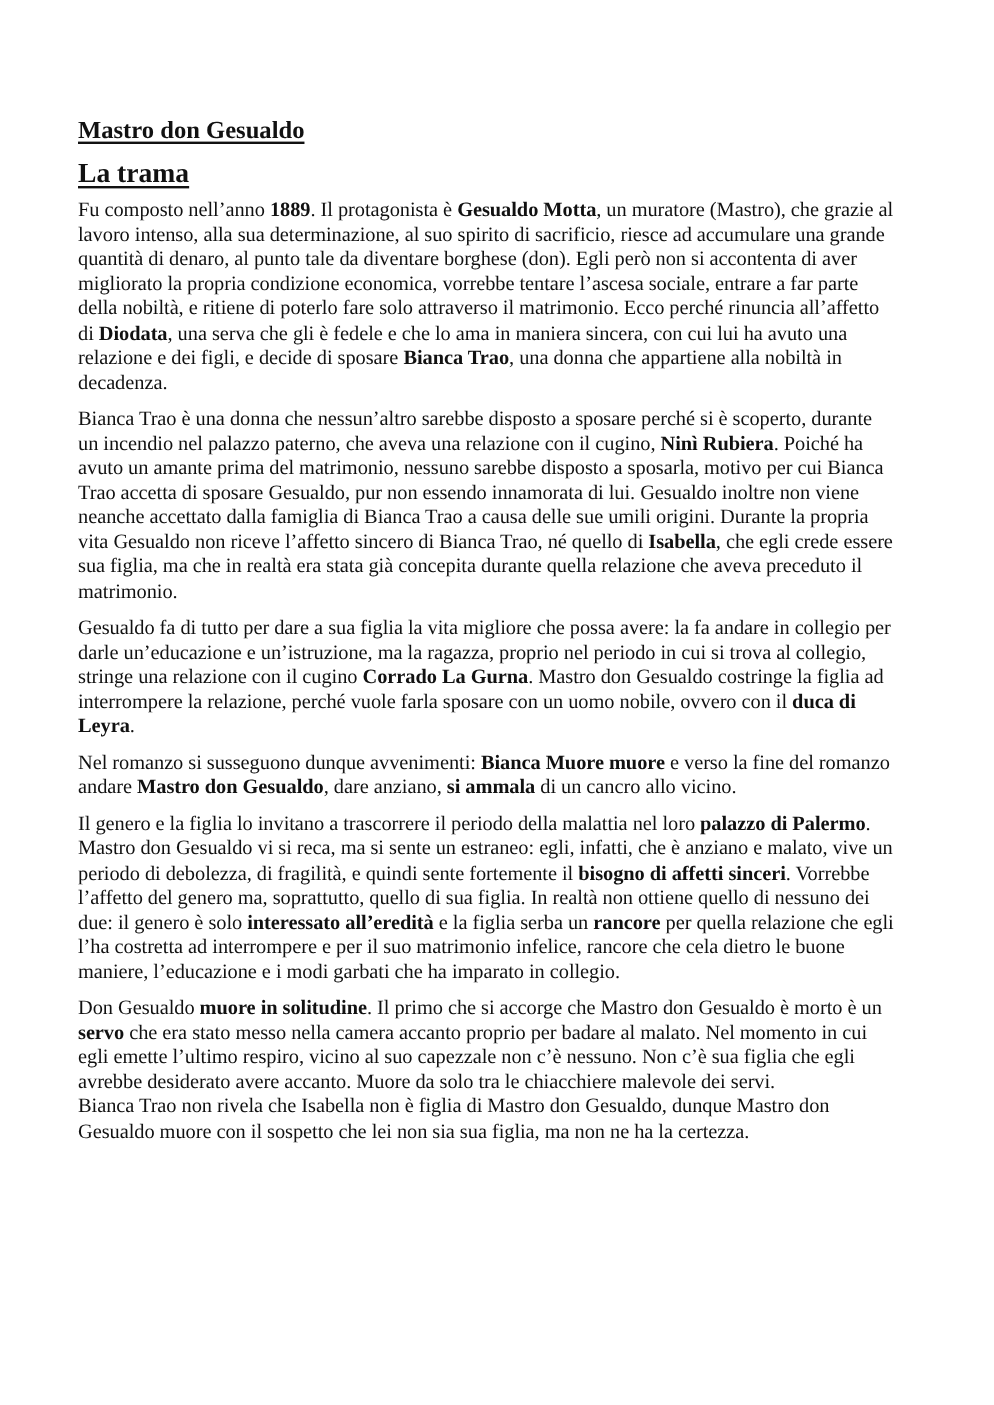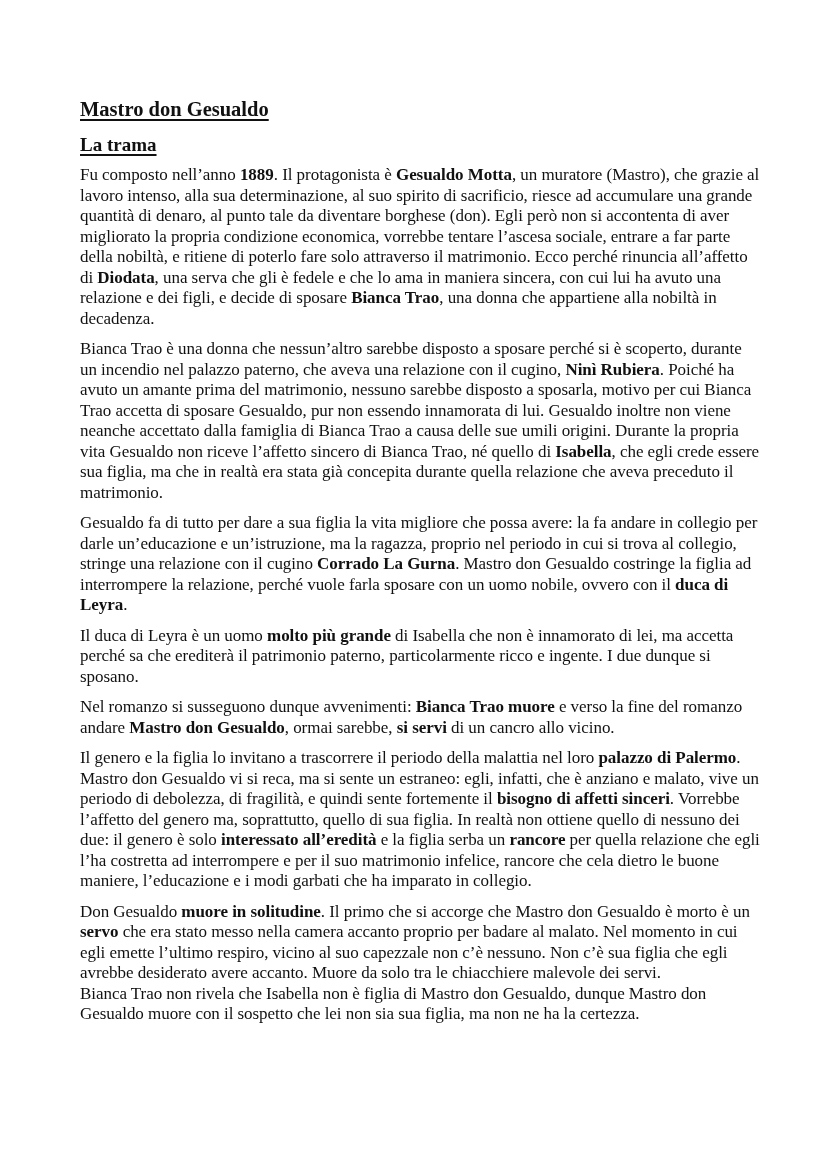--- a/index.html
+++ b/index.html
@@ -10,35 +10,35 @@
     body {
       width: 828px;
       height: 1171px;
       position: relative;
       overflow: hidden;
       font-family: "Liberation Serif", serif;
       color: #111111;
     }
     .page {
       position: absolute;
-      left: 80px;
+      left: 65px;
       top: 96px;
       width: 680px;
     }
     h1 {
       font-size: 20.5px;
       font-weight: bold;
       text-decoration: underline;
       text-decoration-thickness: 2px;
       text-underline-offset: 3px;
       margin: 0 0 12px 0;
       line-height: 26px;
     }
     h2 {
-      font-size: 19px;
+      font-size: 23px;
       font-weight: bold;
       text-decoration: underline;
       text-decoration-thickness: 2px;
       text-underline-offset: 3px;
       margin: 0 0 9px 0;
       line-height: 22px;
     }
     p {
       font-size: 17px;
       line-height: 20.5px;
@@ -50,18 +50,17 @@
 </head>
 <body>
 
 <div class="page">
   <h1>Mastro don Gesualdo</h1>
   <h2>La trama</h2>
   <div id="body-text">
     <p><span>Fu composto nell’anno </span><b>1889</b><span>. Il protagonista è </span><b>Gesualdo Motta</b><span>, un muratore (Mastro), che grazie al lavoro intenso, alla sua determinazione, al suo spirito di sacrificio, riesce ad accumulare una grande quantità di denaro, al punto tale da diventare borghese (don). Egli però non si accontenta di aver migliorato la propria condizione economica, vorrebbe tentare l’ascesa sociale, entrare a far parte della nobiltà, e ritiene di poterlo fare solo attraverso il matrimonio. Ecco perché rinuncia all’affetto di </span><b>Diodata</b><span>, una serva che gli è fedele e che lo ama in maniera sincera, con cui lui ha avuto una relazione e dei figli, e decide di sposare </span><b>Bianca Trao</b><span>, una donna che appartiene alla nobiltà in decadenza.</span></p>
     <p><span>Bianca Trao è una donna che nessun’altro sarebbe disposto a sposare perché si è scoperto, durante un incendio nel palazzo paterno, che aveva una relazione con il cugino, </span><b>Ninì Rubiera</b><span>. Poiché ha avuto un amante prima del matrimonio, nessuno sarebbe disposto a sposarla, motivo per cui Bianca Trao accetta di sposare Gesualdo, pur non essendo innamorata di lui. Gesualdo inoltre non viene neanche accettato dalla famiglia di Bianca Trao a causa delle sue umili origini. Durante la propria vita Gesualdo non riceve l’affetto sincero di Bianca Trao, né quello di </span><b>Isabella</b><span>, che egli crede essere sua figlia, ma che in realtà era stata già concepita durante quella relazione che aveva preceduto il matrimonio.</span></p>
     <p><span>Gesualdo fa di tutto per dare a sua figlia la vita migliore che possa avere: la fa andare in collegio per darle un’educazione e un’istruzione, ma la ragazza, proprio nel periodo in cui si trova al collegio, stringe una relazione con il cugino </span><b>Corrado La Gurna</b><span>. Mastro don Gesualdo costringe la figlia ad interrompere la relazione, perché vuole farla sposare con un uomo nobile, ovvero con il </span><b>duca di Leyra</b><span>.</span></p>
-    <p><span>Il duca di Leyra è un uomo </span><b>molto più grande</b><span> di Isabella che non è innamorato di lei, ma accetta perché sa che erediterà il patrimonio paterno, particolarmente ricco e ingente. I due dunque si sposano.</span></p>
-    <p><span>Nel romanzo si susseguono dunque avvenimenti: </span><b>Bianca Trao muore</b><span> e verso la fine del romanzo andare </span><b>Mastro don Gesualdo</b><span>, ormai sarebbe, </span><b>si servi</b><span> di un cancro allo vicino.</span></p>
+    <p><span>Nel romanzo si susseguono dunque avvenimenti: </span><b>Bianca Muore muore</b><span> e verso la fine del romanzo andare </span><b>Mastro don Gesualdo</b><span>, dare anziano, </span><b>si ammala</b><span> di un cancro allo vicino.</span></p>
     <p><span>Il genero e la figlia lo invitano a trascorrere il periodo della malattia nel loro </span><b>palazzo di Palermo</b><span>. Mastro don Gesualdo vi si reca, ma si sente un estraneo: egli, infatti, che è anziano e malato, vive un periodo di debolezza, di fragilità, e quindi sente fortemente il </span><b>bisogno di affetti sinceri</b><span>. Vorrebbe l’affetto del genero ma, soprattutto, quello di sua figlia. In realtà non ottiene quello di nessuno dei due: il genero è solo </span><b>interessato all’eredità</b><span> e la figlia serba un </span><b>rancore</b><span> per quella relazione che egli l’ha costretta ad interrompere e per il suo matrimonio infelice, rancore che cela dietro le buone maniere, l’educazione e i modi garbati che ha imparato in collegio.</span></p>
     <p><span>Don Gesualdo </span><b>muore in solitudine</b><span>. Il primo che si accorge che Mastro don Gesualdo è morto è un </span><b>servo</b><span> che era stato messo nella camera accanto proprio per badare al malato. Nel momento in cui egli emette l’ultimo respiro, vicino al suo capezzale non c’è nessuno. Non c’è sua figlia che egli avrebbe desiderato avere accanto. Muore da solo tra le chiacchiere malevole dei servi.</span><br><span>Bianca Trao non rivela che Isabella non è figlia di Mastro don Gesualdo, dunque Mastro don Gesualdo muore con il sospetto che lei non sia sua figlia, ma non ne ha la certezza.</span></p>
   </div>
 </div>
 
 </body></html>

